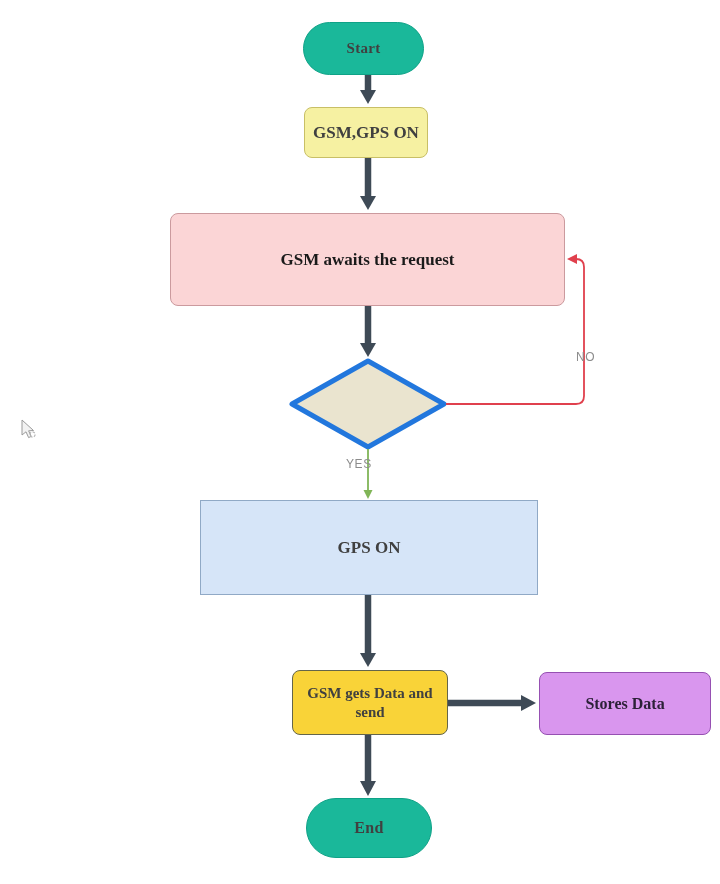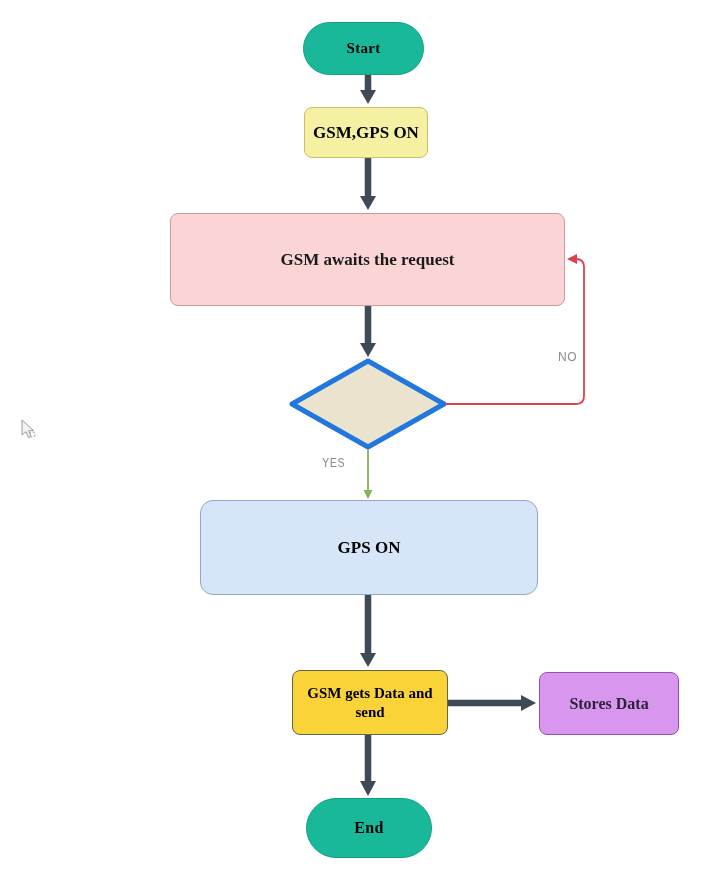--- a/index.html
+++ b/index.html
@@ -2,34 +2,34 @@
 <html><head>
 <meta charset="utf-8">
 <style>
   html,body{margin:0;padding:0;background:#ffffff;}
   .canvas{
     position:relative;width:720px;height:884px;background:#ffffff;overflow:hidden;
     font-family:"Liberation Serif", serif;
   }
   .node{
     position:absolute;display:flex;align-items:center;justify-content:center;
-    text-align:center;box-sizing:border-box;color:#000000;font-weight:700;
+    text-align:center;box-sizing:border-box;color:#404040;font-weight:700;
     z-index:2;
   }
   .terminator{
     background:#1ab89a;border:1px solid #0fa287;border-radius:30px;
     font-size:15px;letter-spacing:.3px;
   }
   .proc{border-radius:8px;}
   .pale-yellow{background:#f6f1a2;border:1px solid #c8bf66;font-size:17px;}
   .pink{
     background:#fbd5d6;border:1px solid #cb9a9e;
     font-family:"Liberation Sans", sans-serif;font-size:17px;color:#1a1a1a;
   }
-  .blue{background:#d6e5f8;border:1px solid #90a9c6;font-size:17px;border-radius:13px;}
+  .blue{background:#d6e5f8;border:1px solid #90a9c6;font-size:17px;border-radius:0;}
   .bright-yellow{
     background:#f9d338;border:1px solid #64654a;font-size:15px;line-height:1.25;
     padding:4px 10px;
   }
   .purple{background:#d996ee;border:1px solid #9650b2;font-size:16px;color:#2c2138;}
   .diamond-label{
     position:absolute;z-index:6;display:flex;align-items:center;justify-content:center;
     font-weight:700;font-size:17px;letter-spacing:.5px;color:#17252e;
   }
   .edge-label{
@@ -47,27 +47,27 @@
   <div class="node terminator" style="left:303px;top:22px;width:121px;height:53px;">Start</div>
 
   <div class="node proc pale-yellow" style="left:304px;top:107px;width:124px;height:51px;">GSM,GPS ON</div>
 
   <div class="node proc pink" style="left:170px;top:213px;width:395px;height:93px;font-family:Liberation Serif, serif;">GSM awaits the request</div>
 
   <div class="node proc blue" style="left:200px;top:500px;width:338px;height:95px;">GPS ON</div>
 
   <div class="node proc bright-yellow" style="left:292px;top:670px;width:156px;height:65px;">GSM gets Data and send</div>
 
-  <div class="node proc purple" style="left:539px;top:672px;width:140px;height:63px;">Stores Data</div>
+  <div class="node proc purple" style="left:539px;top:672px;width:172px;height:63px;">Stores Data</div>
 
   <div class="node terminator" style="left:306px;top:798px;width:126px;height:60px;font-size:16px;">End</div>
 
 
-  <div class="edge-label" style="left:322px;top:457px;font-family:Liberation Mono, monospace;">YES</div>
-  <div class="edge-label" style="left:558px;top:350px;">NO</div>
+  <div class="edge-label" style="left:346px;top:457px;">YES</div>
+  <div class="edge-label" style="left:576px;top:350px;">NO</div>
 
   <svg class="overlay" width="720" height="884" viewBox="0 0 720 884">
 
     <polygon points="368,361 444,404 368,447 292,404" fill="#eae4cf" stroke="#2277dd" stroke-width="5" stroke-linejoin="round"></polygon>
 
     <g fill="#3e4a56" stroke="#3e4a56">
       <line x1="368" y1="75" x2="368" y2="91" stroke-width="6.5"></line>
       <polygon points="368,104 360,90 376,90" stroke="none"></polygon>
     </g>
     <g fill="#3e4a56" stroke="#3e4a56">

